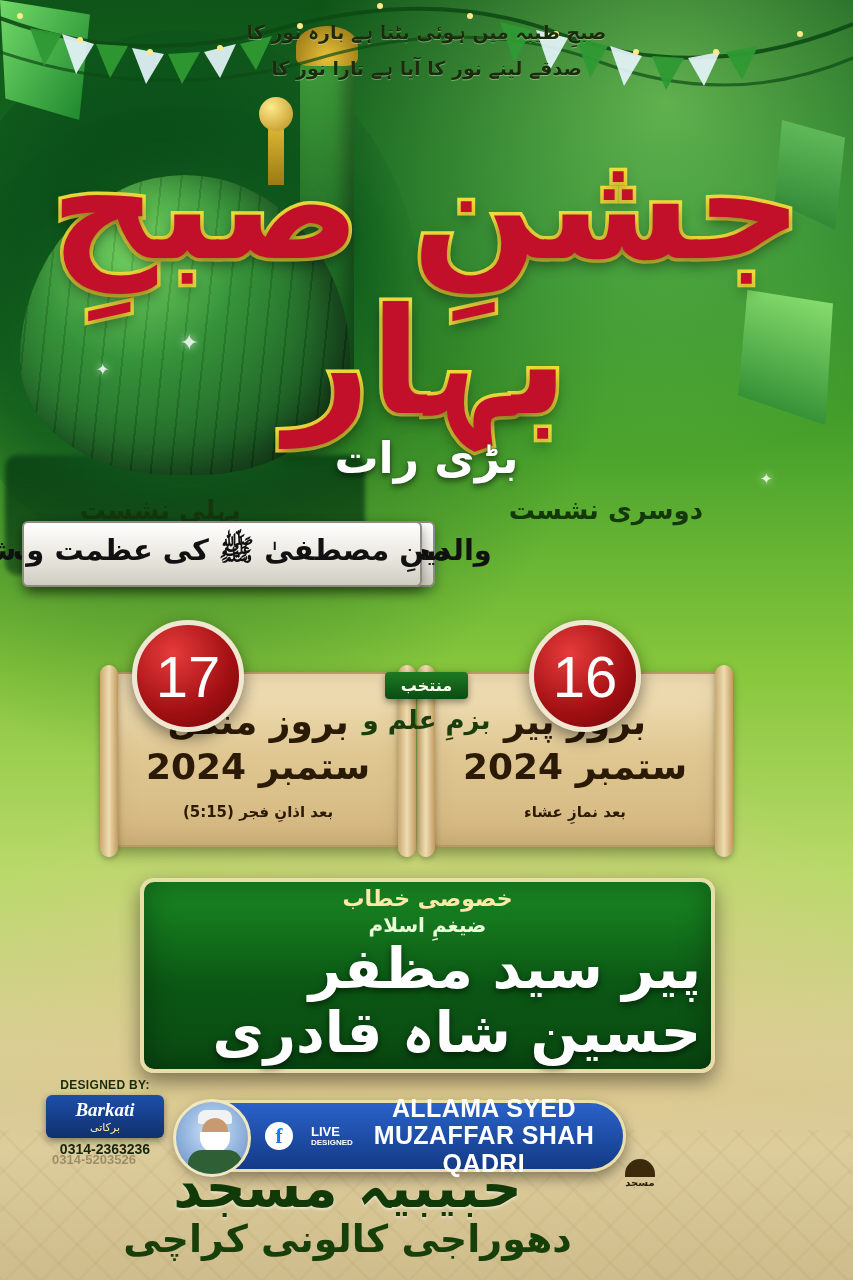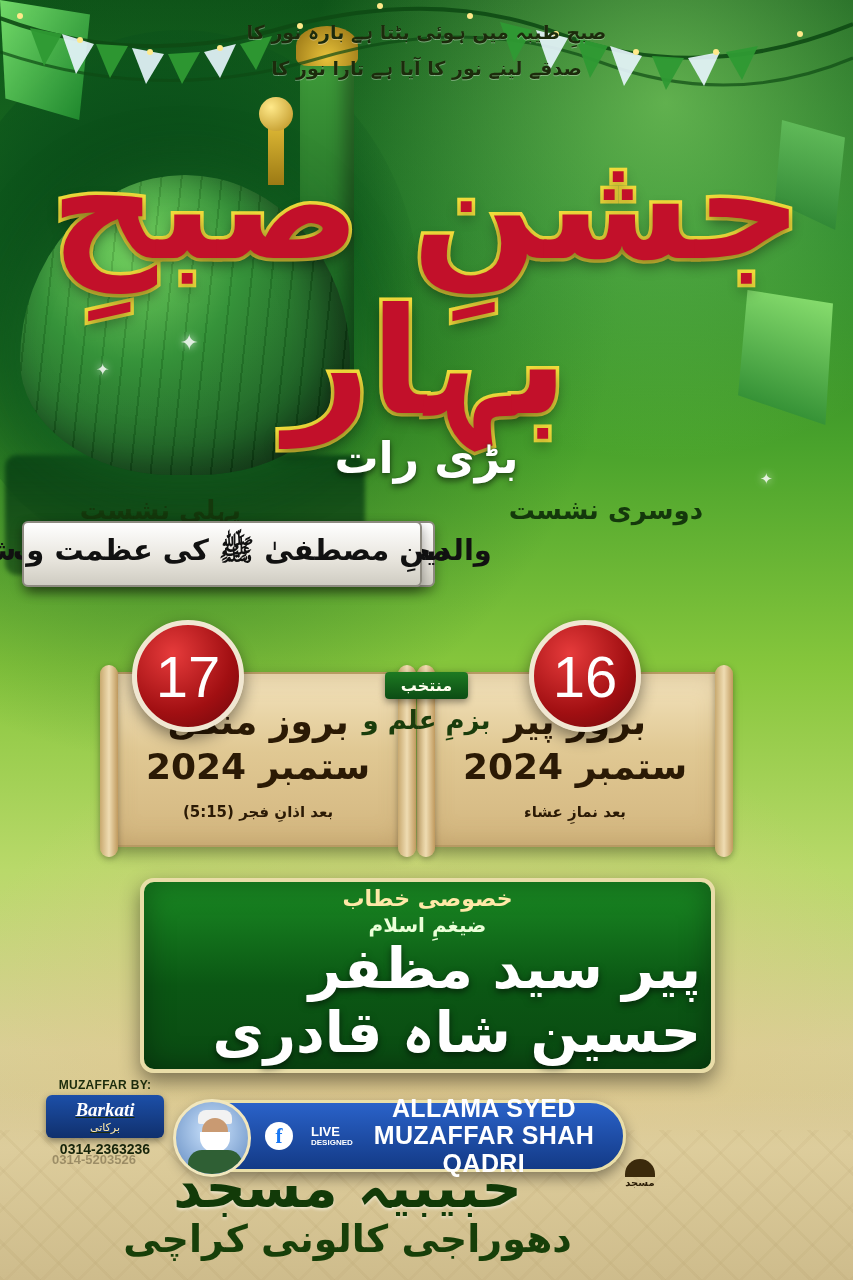--- a/index.html
+++ b/index.html
@@ -218,21 +218,20 @@
   .designer {
     position:absolute; left:46px; top:1078px; width:118px; text-align:center;
     color:#1c2b0c;
   }
   .designer .dtitle { font-size:12px; font-weight:bold; letter-spacing:.3px; }
   .designer .dbox {
     margin-top:3px;
     background:linear-gradient(180deg,#1c4fa8,#10306d);
     border-radius:6px; padding:4px 2px;
     box-shadow:0 3px 7px rgba(0,0,0,.4);
-    text-decoration:underline;
   }
   .designer .dname { color:#fff; font-size:19px; font-weight:bold; font-family:"Liberation Serif", serif; font-style:italic; }
   .designer .durdu { color:#ffe9a8; font-size:11px; }
   .designer .dphone { margin-top:3px; font-size:14px; font-weight:bold; color:#16240a; }
 
   
   .livebar {
     position:absolute; left:176px; top:1100px; width:450px; height:72px;
     background:linear-gradient(180deg,#2a62c9,#133a86);
     border:3px solid #eadFA8;
@@ -409,21 +408,21 @@
   <div class="speaker-panel">
     <div class="sp-khitab urdu">خصوصی خطاب</div>
     <div class="sp-zia urdu">ضیغمِ اسلام</div>
     <div class="sp-name urdu">پیر سید مظفر حسین شاہ قادری</div>
   </div>
 
   <div class="bottom-sand"></div>
   <div class="bottom-pattern"></div>
 
   <div class="designer">
-    <div class="dtitle">MUZAFFAR BY:</div>
+    <div class="dtitle">DESIGNED BY:</div>
     <div class="dbox">
       <div class="dname">Barkati</div>
       <div class="durdu urdu">برکاتی</div>
     </div>
     <div class="dphone">0314-2363236</div>
   </div>
   <div class="watermark">0314-5203526</div>
 
   <div class="livebar">
     <div class="avatar">

